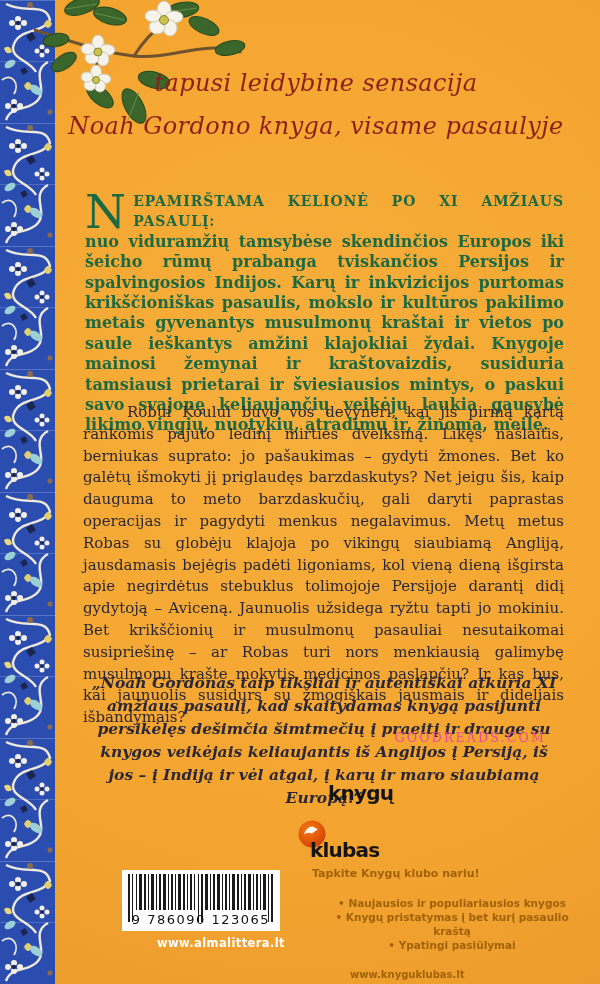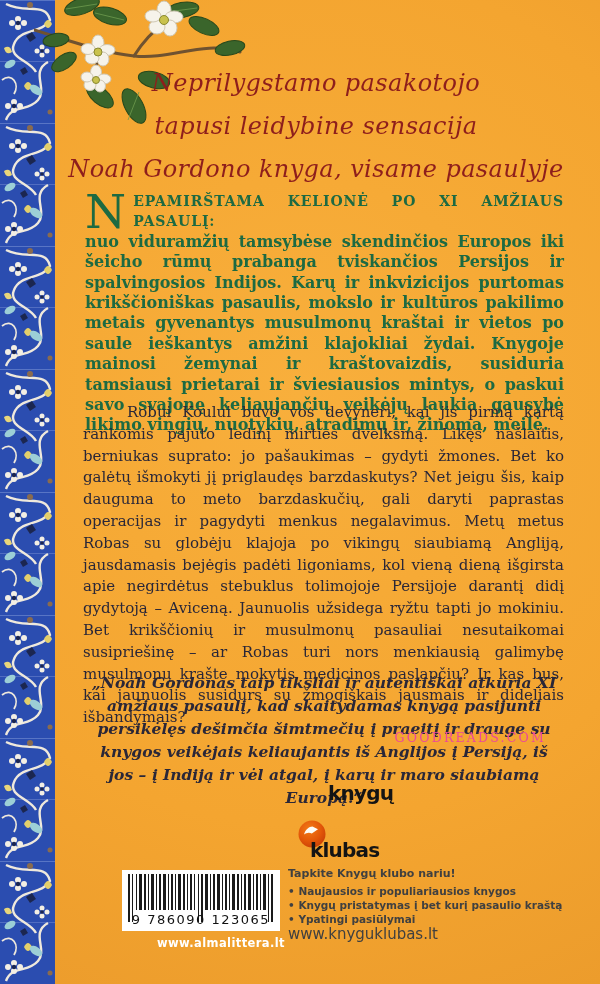--- a/index.html
+++ b/index.html
@@ -52,28 +52,28 @@
   }
 
   
   #logo-circle{left:298px;top:820px;}
   .logo-word{font-family:"DejaVu Sans", sans-serif;font-weight:bold;color:#141414;letter-spacing:-0.8px;font-size:20px;line-height:20px;}
   #logo-word-1{left:328px;top:783px;}
   #logo-word-2{left:310px;top:840px;}
 
   
   .membership{
-    left:288px;top:867px;width:280px;
-    font-family:"DejaVu Sans", sans-serif;color:#404040;
+    left:312px;top:867px;width:280px;
+    font-family:"DejaVu Sans", sans-serif;color:#a16207;
   }
   .membership-heading{font-weight:bold;font-size:11px;margin:0 0 4px 0;}
-  ul.benefits{list-style:none;margin:0;padding:0;}
+  ul.benefits{list-style:none;margin:16px;padding:0;text-align:center;}
   ul.benefits li{font-weight:bold;font-size:10.5px;line-height:14px;}
   ul.benefits li::before{content:"•  ";}
-  .club-site{font-weight:normal;font-size:15px;line-height:14px;margin-top:1px;}
+  .club-site{font-weight:bold;font-size:10px;line-height:14px;margin-top:1px;margin-left:38px;}
 
   
   #barcode-box{left:122px;top:870px;}
   .imprint-site{
     left:117px;top:936px;width:168px;text-align:right;
     font-family:"DejaVu Sans", sans-serif;font-weight:bold;color:#ffffff;
     font-size:11.5px;letter-spacing:0.4px;
   }
 </style>
 </head>
@@ -171,21 +171,20 @@
           <ellipse cx="4" cy="6" rx="5.5" ry="6"></ellipse>
           <ellipse cx="-6" cy="5" rx="6" ry="5.5"></ellipse>
           <ellipse cx="-9" cy="-3" rx="6" ry="5"></ellipse>
       </g>
       <circle cx="0" cy="0" r="3.5" fill="#C9C24D" stroke="#8A8A30"></circle>
     </g>
   </g>
 </svg>
 
 <div class="abs tagline">
-  <div>Neprilygstamo pasakotojo</div>
   <div>tapusi leidybine sensacija</div>
   <div>Noah Gordono knyga, visame pasaulyje</div>
 </div>
 
 <div class="abs intro">
   <span class="dropcap">N</span><span class="lead">EPAMIRŠTAMA KELIONĖ PO XI AMŽIAUS PASAULĮ:</span><br>
   <span>nuo viduramžių tamsybėse skendinčios Europos iki šeicho rūmų prabanga tviskančios Persijos ir spalvingosios Indijos. Karų ir inkvizicijos purtomas krikščioniškas pasaulis, mokslo ir kultūros pakilimo metais gyvenantys musulmonų kraštai ir vietos po saule ieškantys amžini klajokliai žydai. Knygoje mainosi žemynai ir kraštovaizdis, susiduria tamsiausi prietarai ir šviesiausios mintys, o paskui savo svajonę keliaujančių veikėjų laukia gausybė likimo vingių, nuotykių, atradimų ir, žinoma, meilė.</span>
 </div>
 
 <div class="abs synopsis">Robui Koului buvo vos devyneri, kai jis pirmą kartą rankomis pajuto ledinį mirties dvelksmą. Likęs našlaitis, berniukas suprato: jo pašaukimas – gydyti žmones. Bet ko galėtų išmokyti jį priglaudęs barzdaskutys? Net jeigu šis, kaip dauguma to meto barzdaskučių, gali daryti paprastas operacijas ir pagydyti menkus negalavimus. Metų metus Robas su globėju klajoja po vikingų siaubiamą Angliją, jausdamasis bejėgis padėti ligoniams, kol vieną dieną išgirsta apie negirdėtus stebuklus tolimojoje Persijoje darantį didį gydytoją – Aviceną. Jaunuolis užsidega ryžtu tapti jo mokiniu. Bet krikščionių ir musulmonų pasauliai nesutaikomai susipriešinę – ar Robas turi nors menkiausią galimybę musulmonų krašte mokytis medicinos paslapčių? Ir kas bus, kai jaunuolis susidurs su žmogiškais jausmais ir dideliais išbandymais?</div>

